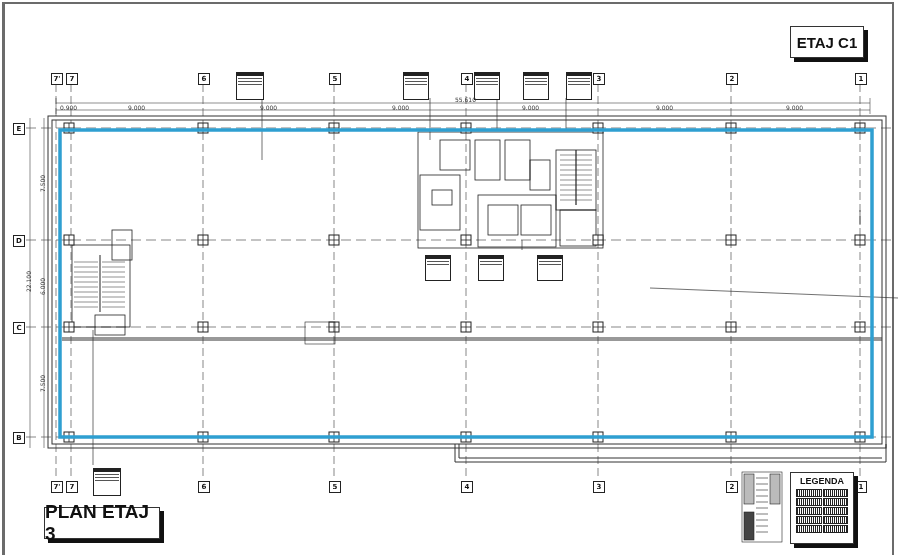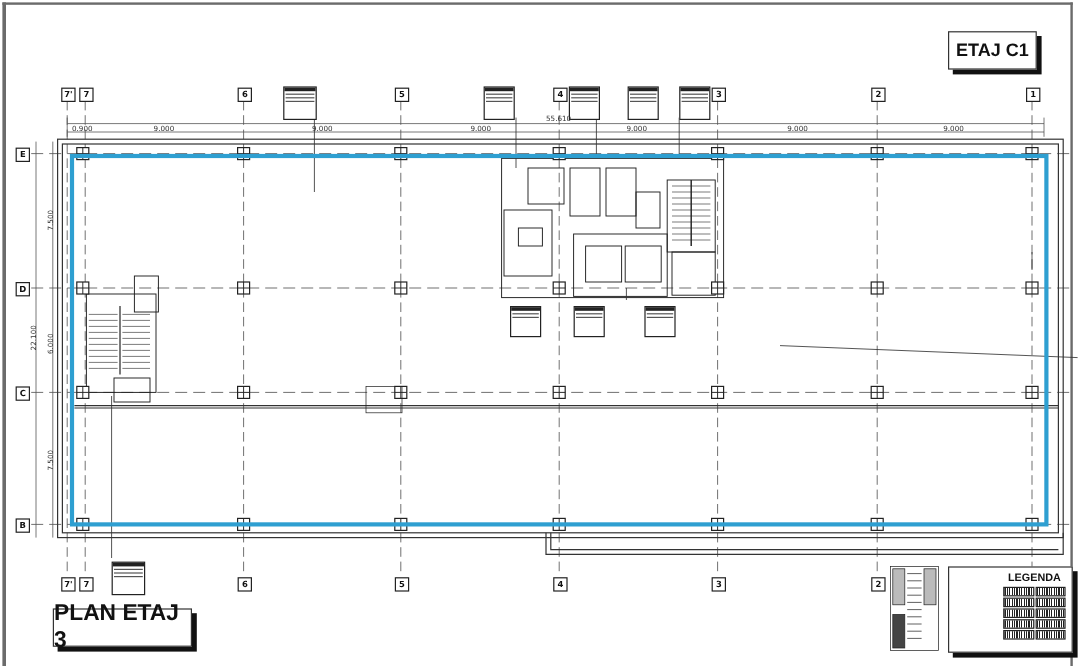--- a/index.html
+++ b/index.html
@@ -5,21 +5,21 @@
   html,body{margin:0;padding:0;background:#fff;}
   body{width:900px;height:555px;overflow:hidden;position:relative;font-family:"Liberation Sans",sans-serif;}
   .frame{position:absolute;left:2px;top:2px;width:892px;height:560px;border-left:3px solid #6b6b6b;border-top:2px solid #6b6b6b;border-right:2px solid #6b6b6b;box-sizing:border-box;}
   .title-box{position:absolute;background:#fff;border:1px solid #333;box-shadow:4px 4px 0 #111;font-weight:bold;color:#111;display:flex;align-items:center;justify-content:center;}
   #corp{left:790px;top:26px;width:72px;height:30px;font-size:15px;}
   #plan{left:44px;top:507px;width:114px;height:30px;font-size:19px;}
   .axis-tag{position:absolute;width:10px;height:10px;border:1px solid #222;background:#fff;font-size:7px;font-weight:bold;display:flex;align-items:center;justify-content:center;color:#111;font-family:"DejaVu Sans",sans-serif;}
   .dim{position:absolute;font-size:6px;color:#333;font-family:"DejaVu Sans",sans-serif;}
   .dimv{position:absolute;font-size:6px;color:#333;font-family:"DejaVu Sans",sans-serif;transform:rotate(-90deg);transform-origin:center;}
   svg{position:absolute;left:0;top:0;}
-  .legend{position:absolute;left:790px;top:472px;width:62px;height:70px;background:#fff;border:1px solid #333;box-shadow:4px 4px 0 #111;padding-left:40px;}
+  .legend{position:absolute;left:790px;top:472px;width:62px;height:70px;background:#fff;border:1px solid #333;box-shadow:4px 4px 0 #111;}
   .legend-title{font-size:9px;font-weight:bold;text-align:center;margin-top:3px;color:#111;}
   .legend-grid{margin:3px 5px;display:grid;grid-template-columns:1fr 1fr;gap:1px;}
   .legend-grid div{height:6px;border:0.5px solid #222;background:repeating-linear-gradient(90deg,#222 0 1px,#fff 1px 2px);}
   .room-tag{position:absolute;border:1px solid #222;background:#fff;}
   .room-tag .hd{height:3px;background:#222;}
   .room-tag .ln{height:1px;background:#555;margin:2px 1px;}
 </style>
 </head>
 <body>
 

